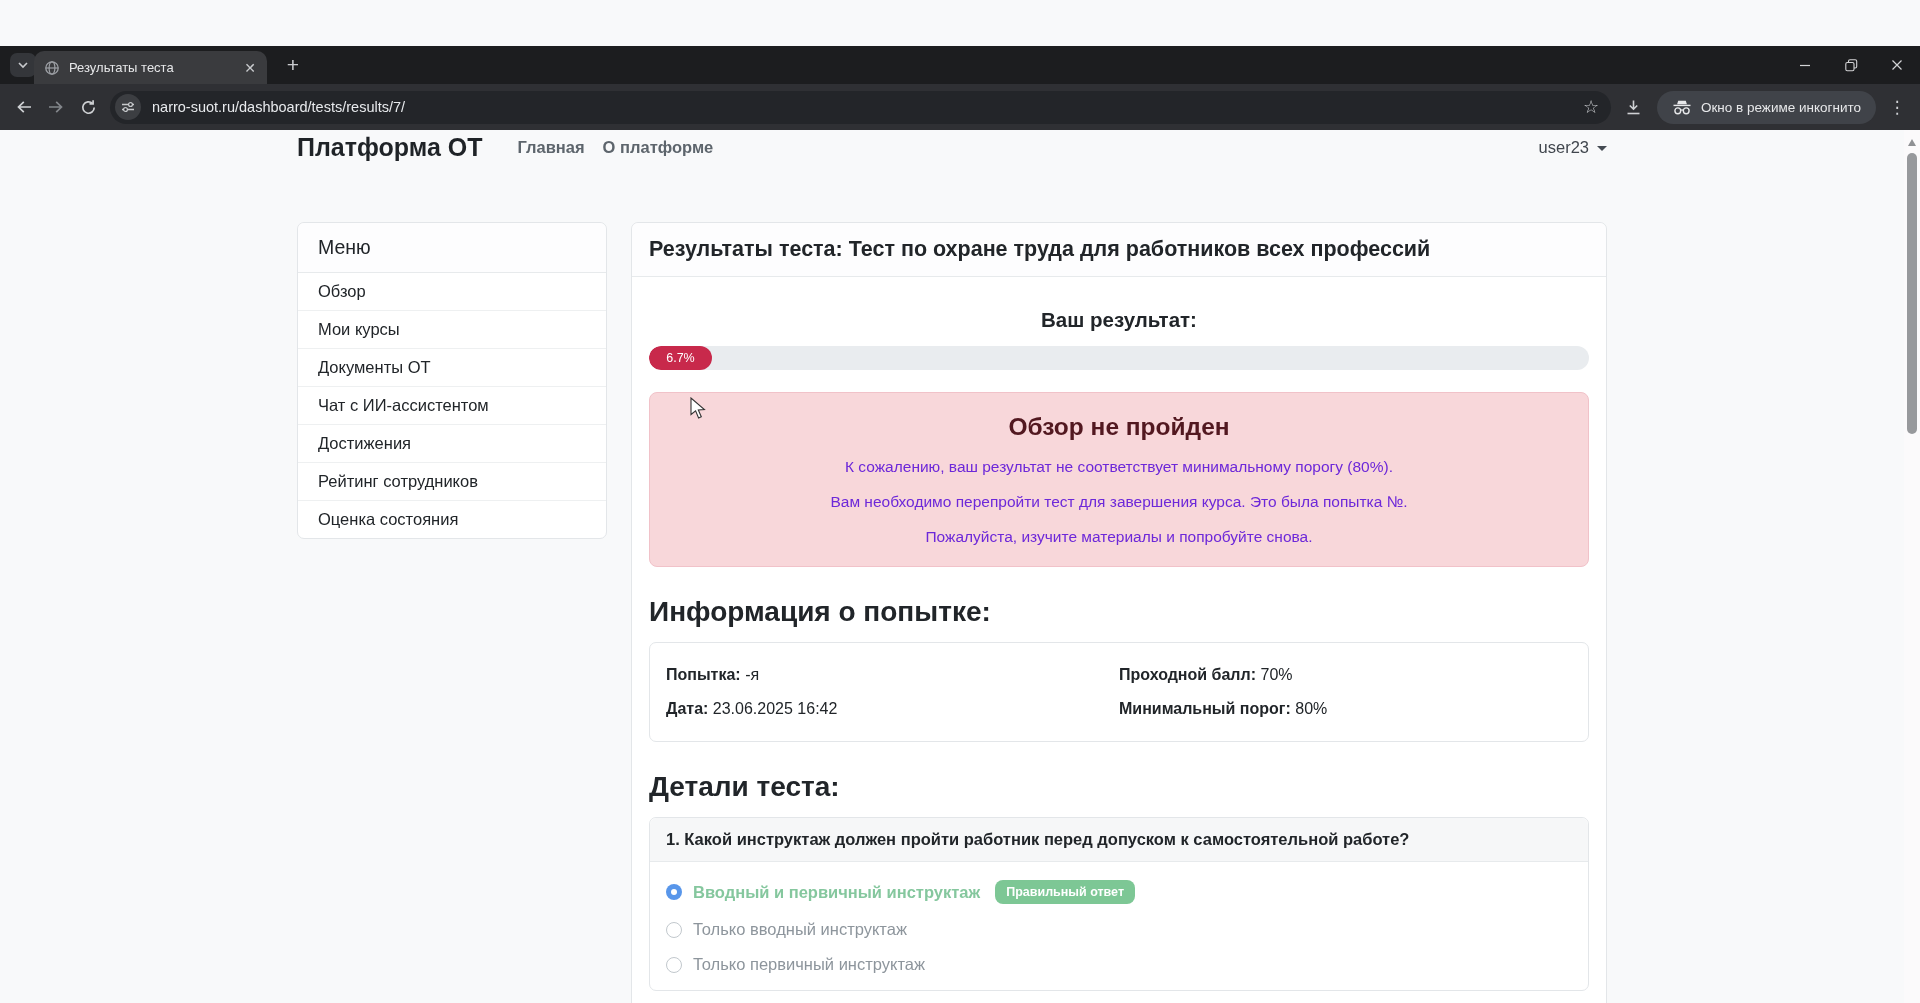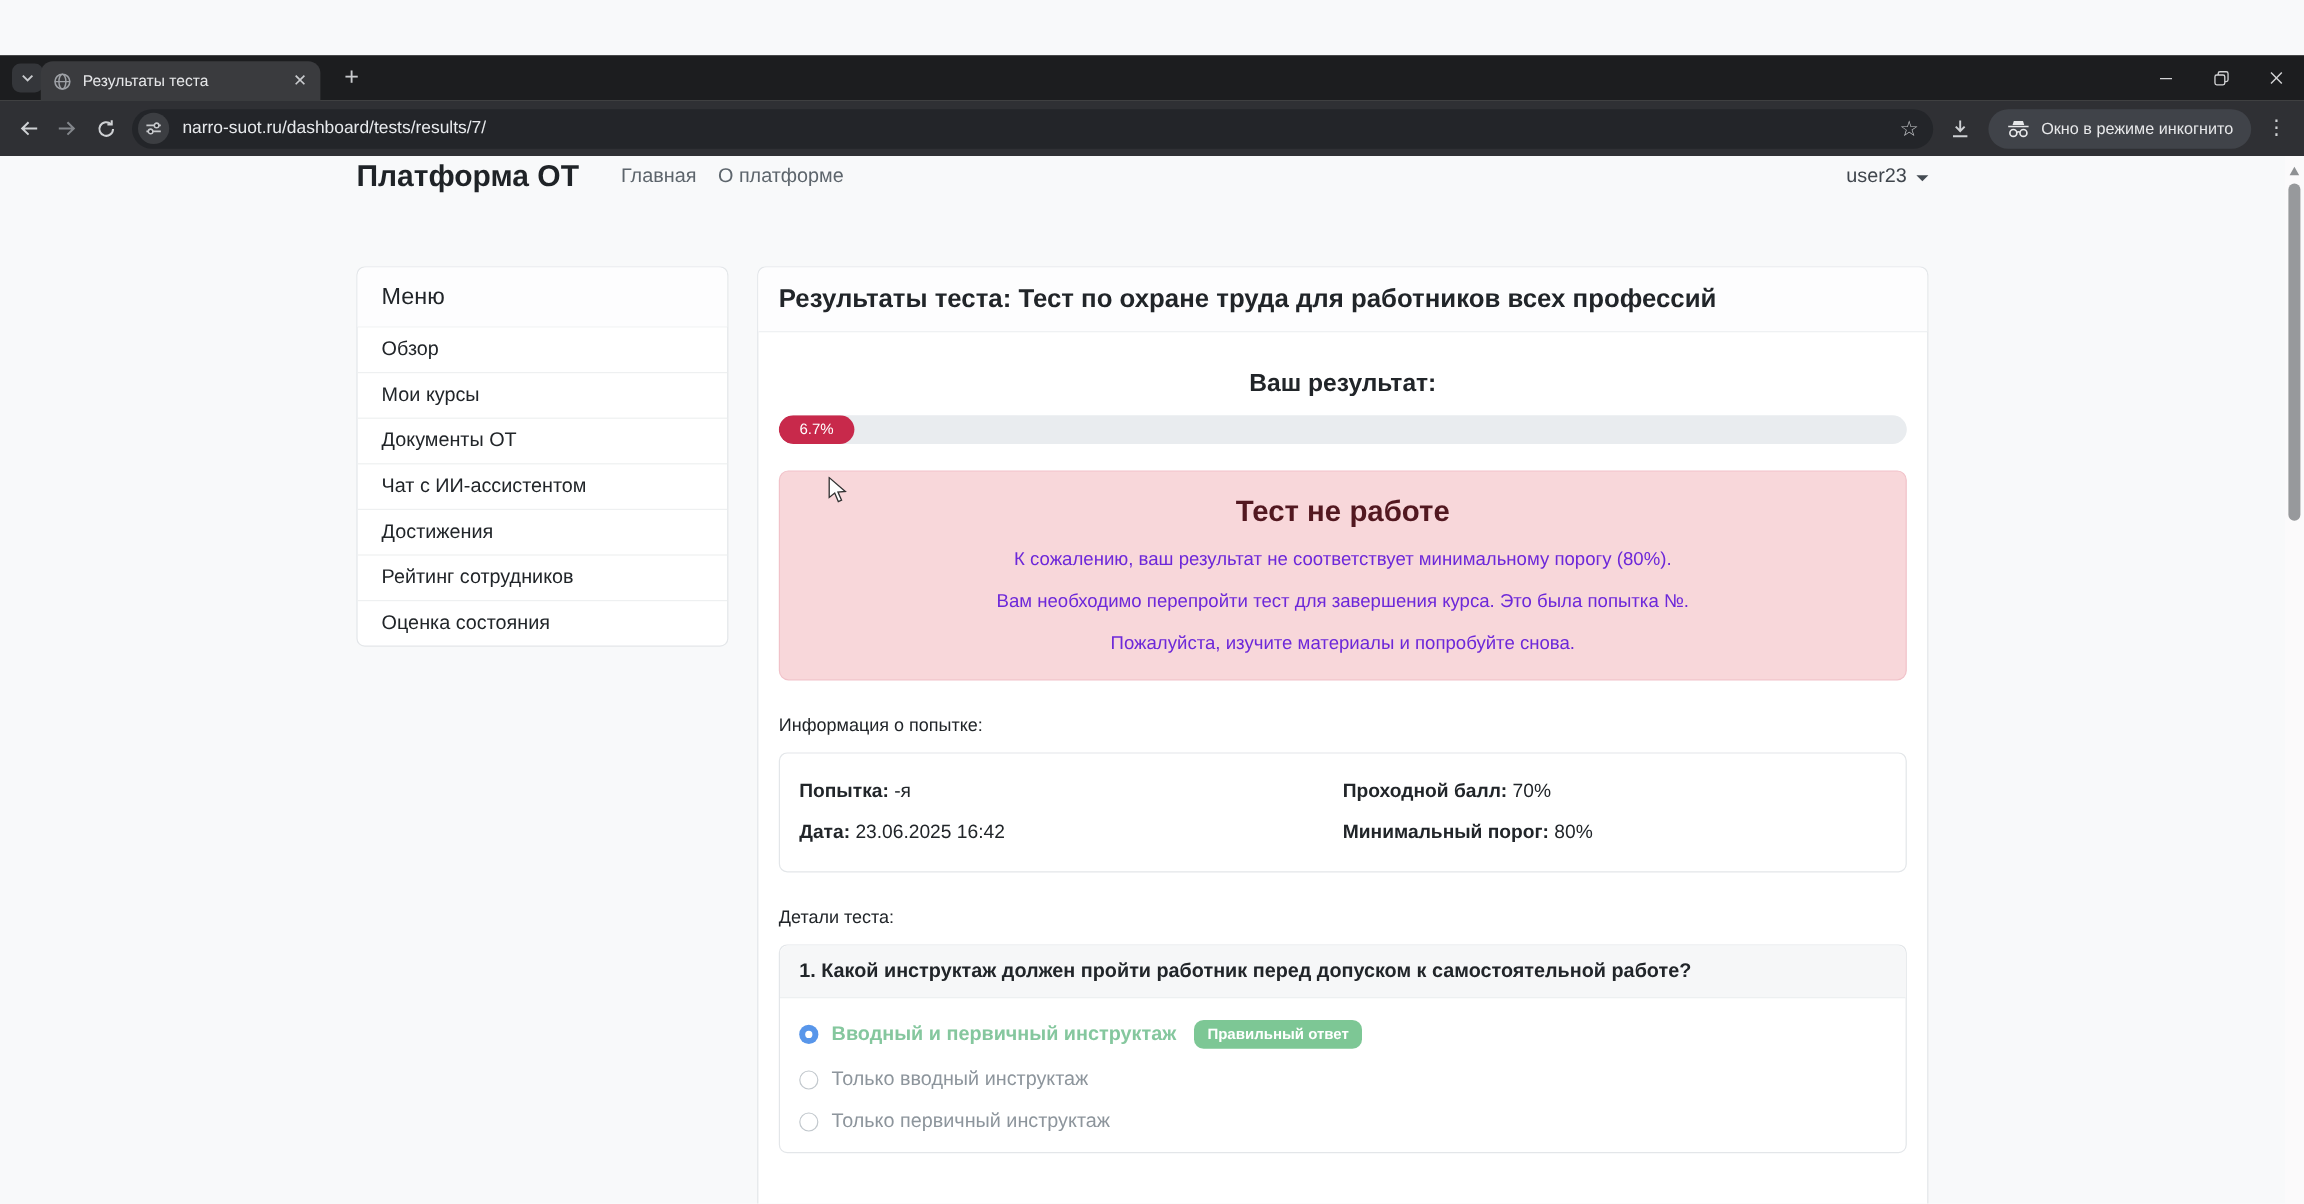--- a/index.html
+++ b/index.html
@@ -27,21 +27,21 @@
   .incog-chip { height:33px; border-radius:17px; background:#404349; display:flex; align-items:center; gap:9px; padding:0 15px; margin:0 6px; color:#e7e8ea; font-size:13.5px; white-space:nowrap; }
   .kebab-btn { width:30px; height:32px; display:flex; align-items:center; justify-content:center; color:#cfd1d4; font-size:17px; }
 
   
   .page { position:relative; height:919px; background:#f8f9fa; overflow:hidden; }
   .page-inner { width:1904px; }
 
   .site-header { height:61px; display:flex; align-items:flex-start; }
   .container { width:1334px; margin:0 auto; padding:0 12px; display:flex; align-items:center; }
   .brand { font-size:25px; font-weight:700; color:#1f2327; text-decoration:none; }
-  .main-nav { display:flex; margin-left:26px; }
+  .main-nav { display:flex; margin-left:26px;font-weight:bold; }
   .main-nav a { padding:8px 9px; font-size:16.5px; color:#5d656c; text-decoration:none; }
   .user-menu { margin-left:auto; display:flex; align-items:center; gap:8px; font-size:16.5px; color:#40464d; cursor:pointer; }
   .caret-down { width:0; height:0; border-left:5px solid transparent; border-right:5px solid transparent; border-top:5px solid #444b52; margin-top:2px; }
 
   .content { width:1334px; margin:31px auto 0; display:flex; align-items:flex-start; }
   .col-side { width:334px; padding:0 12px; flex:0 0 auto; }
   .col-main { flex:1; padding:0 12px; min-width:0; }
 
   .card { background:#fff; border:1px solid #e3e6e9; border-radius:7px; }
 
@@ -59,21 +59,21 @@
   .score-value { text-align:center; font-size:57px; font-weight:200; color:#2b2f33; margin:10px 0 24px; line-height:1.15; }
 
   .progress { position:relative; height:24px; background:#e9ecef; border-radius:12px; margin-top:14px; overflow:hidden; }
   .progress-fill { height:100%; background:#c8294b; border-radius:12px; display:flex; align-items:center; justify-content:center; color:#fff; font-size:12.5px; }
 
   .alert-danger { margin-top:22px; padding:16px 24px 14px; background:#f8d7da; border:1px solid #f1c2c9; border-radius:8px; text-align:center; color:#842029; }
   .alert-danger h4 { font-size:24.5px; font-weight:700; color:#521820; margin-top:4px; }
   .alert-danger p { font-size:15.5px; margin-top:17px; color:#6d28d9; }
   .alert-danger p:last-child { margin-bottom:6px; }
 
-  .section-heading { margin-top:29px; font-size:15px; font-weight:400; color:#212529; }
+  .section-heading { margin-top:29px; font-size:28px; font-weight:700; color:#212529; }
 
   .info-card { margin-top:14px; padding:23px 16px; display:grid; grid-template-columns:1fr 1fr; row-gap:16px; font-size:16px; color:#212529; }
   .info-card b { font-weight:700; }
 
   .q-card { margin-top:14px; border-radius:7px; }
   .q-header { padding:12px 16px; font-size:16.5px; font-weight:700; color:#212529; background:#f6f7f8; border-bottom:1px solid #e7eaec; border-radius:7px 7px 0 0; }
   .q-body { padding:18px 16px 0; }
   .opt-row { display:flex; align-items:center; gap:11px; margin-bottom:16px; }
   .radio { width:16px; height:16px; border-radius:50%; background:#fff; border:1px solid #c2c8cd; flex:0 0 auto; position:relative; }
   .radio.checked { background:#5896ea; border:none; }
@@ -216,21 +216,21 @@
 
               <div class="score-label">Ваш результат:</div>
 
               <div class="progress">
                 <div class="progress-fill" style="width: 6.7%;">
                   <span>6.7%</span>
                 </div>
               </div>
 
               <div class="alert-danger">
-                <h4>Тест не работе</h4>
+                <h4>Обзор не пройден</h4>
                 <p>К сожалению, ваш результат не соответствует минимальному порогу (80%).</p>
                 <p>Вам необходимо перепройти тест для завершения курса. Это была попытка №.</p>
                 <p>Пожалуйста, изучите материалы и попробуйте снова.</p>
               </div>
 
               <div class="section-heading">Информация о попытке:</div>
               <div class="card info-card">
                 <div><b>Попытка:</b> <span>-я</span></div>
                 <div><b>Проходной балл:</b> <span>70%</span></div>
                 <div><b>Дата:</b> <span>23.06.2025 16:42</span></div>

